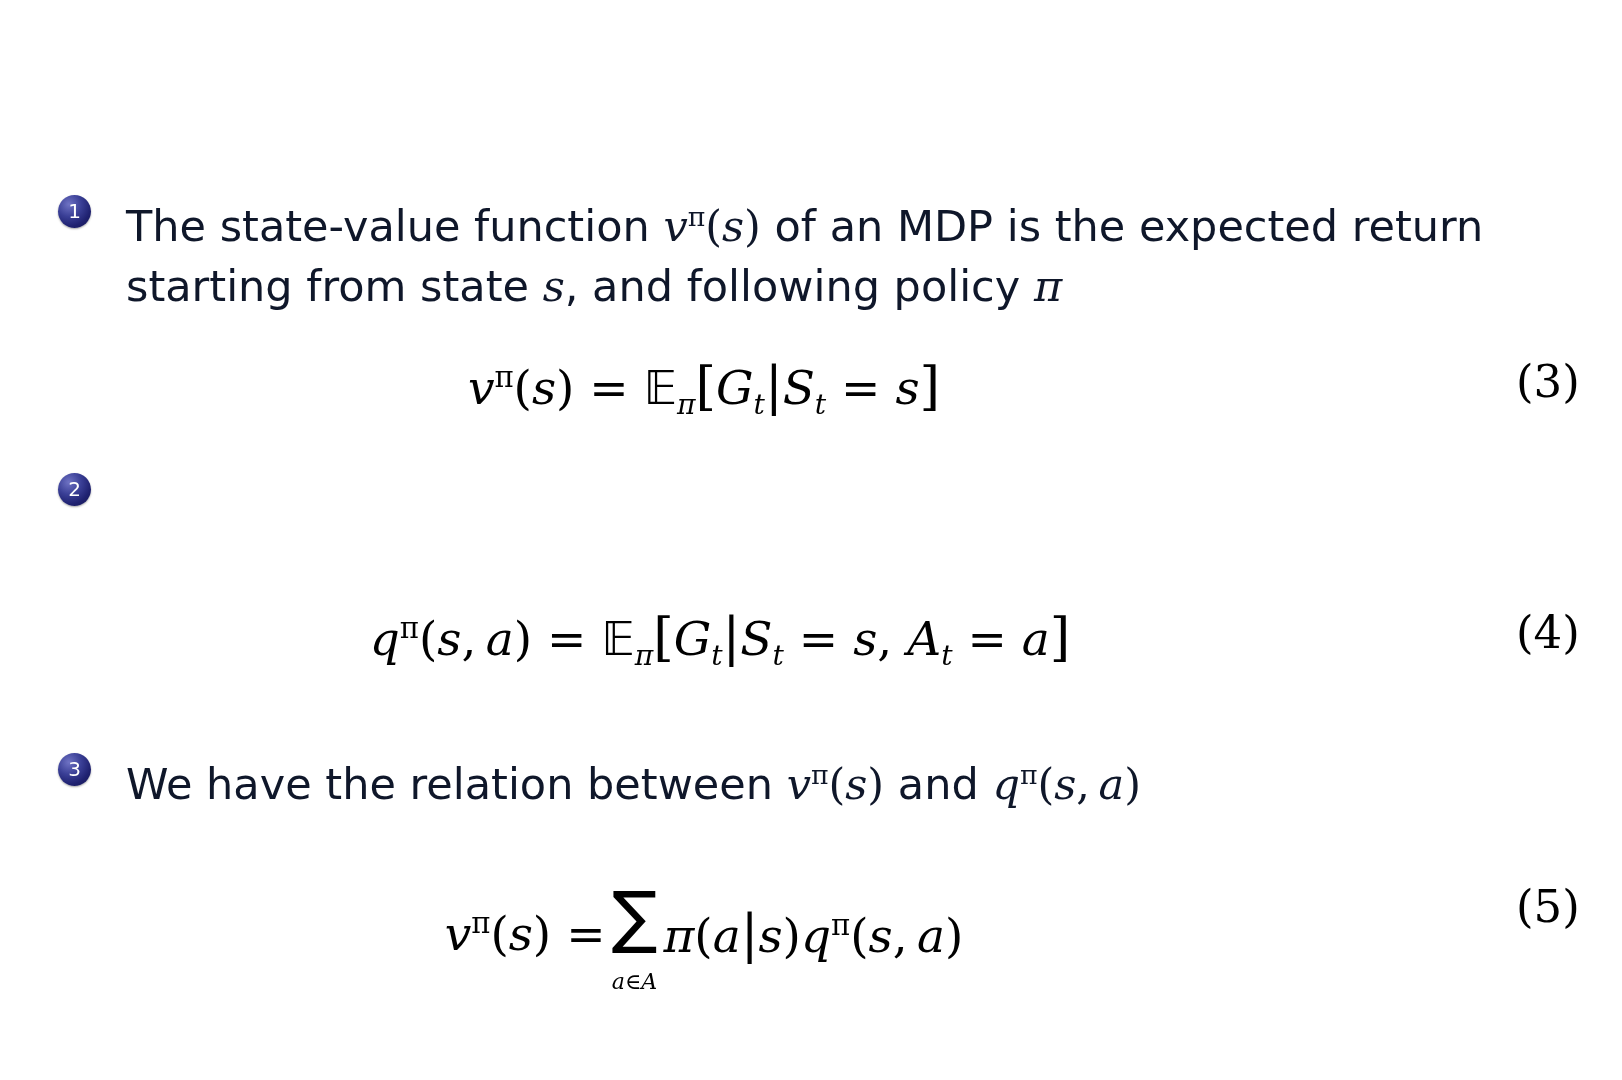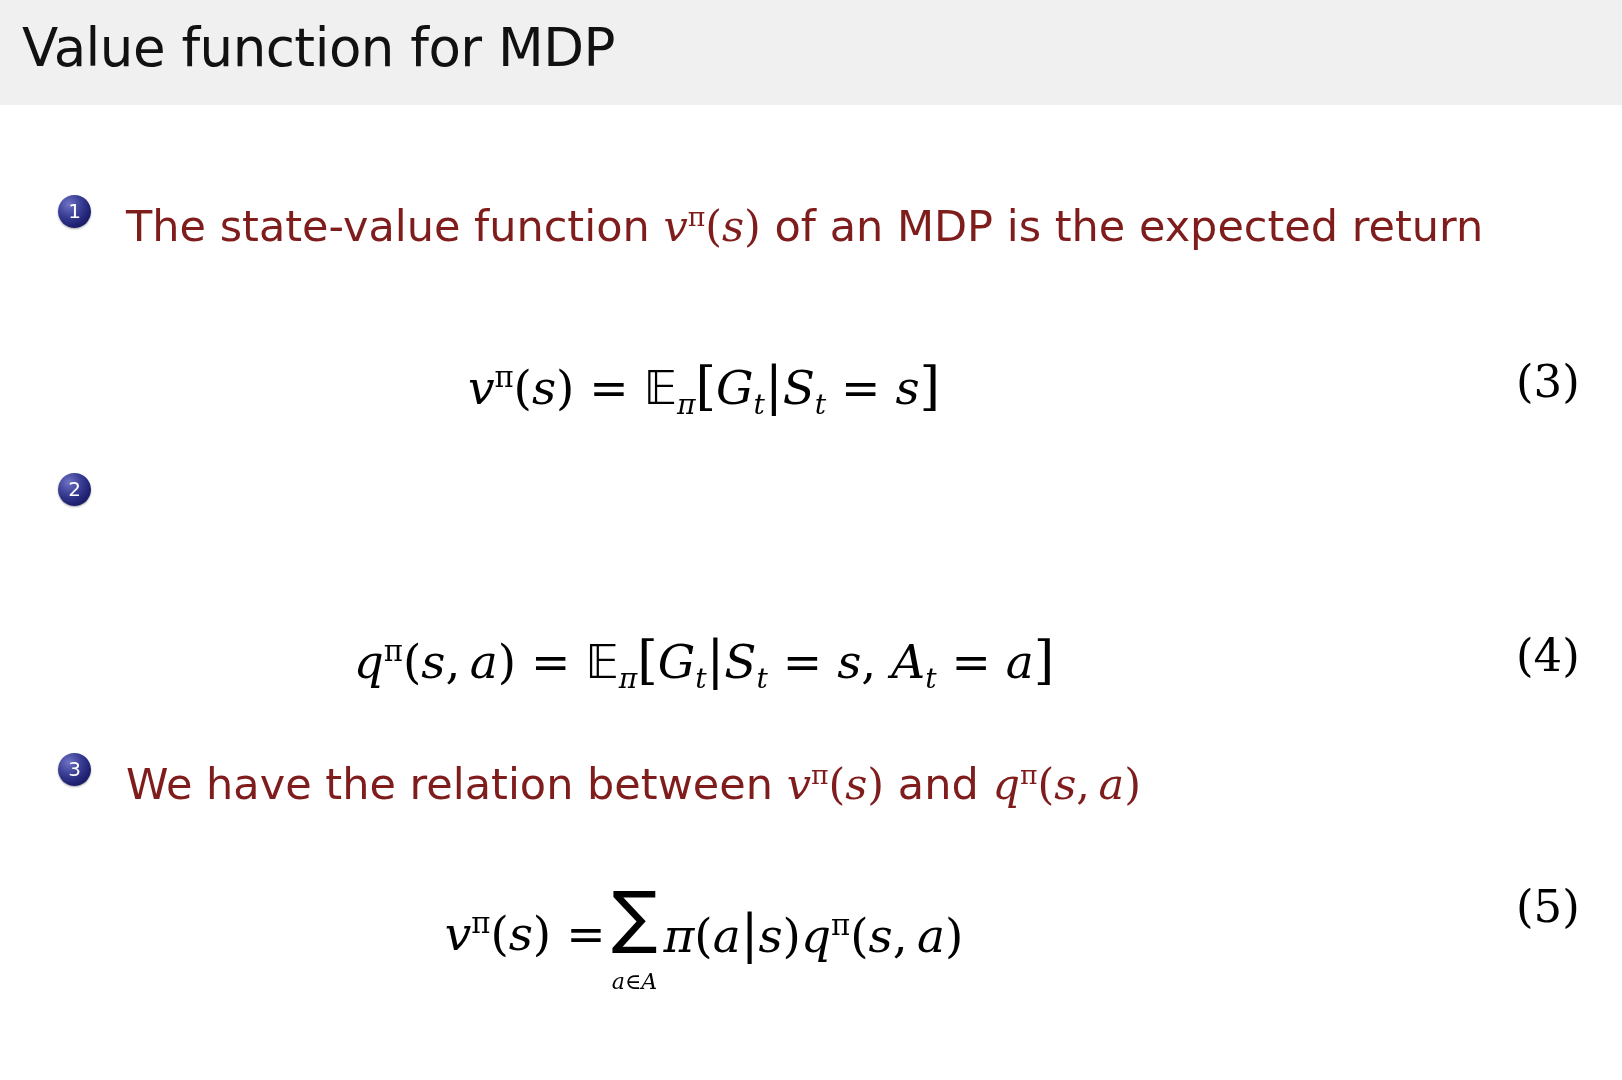--- a/index.html
+++ b/index.html
@@ -75,21 +75,21 @@
     line-height: 33px;
     text-align: center;
     font-weight: 400;
   }
 
   .item-text {
     margin-left: 68px;
     font-family: "DejaVu Sans", sans-serif;
     font-size: 43px;
     line-height: 60px;
-    color: #7f1d1d;
+    color: #0f172a;
   }
   .item-text .ln { display: block; white-space: nowrap; }
 
   
   .mi {
     font-family: "DejaVu Serif", serif;
     font-style: italic;
   }
   .sup {
     font-size: 0.62em;
@@ -111,21 +111,21 @@
     position: absolute;
     left: 0;
     width: 1408px;
     text-align: center;
     font-family: "DejaVu Serif", serif;
     font-size: 47px;
     color: #000000;
     white-space: nowrap;
   }
   .eq-1 { top: 250px; }
-  .eq-2 { top: 524px; }
+  .eq-2 { top: 501px; padding-left: 16px; }
   .eq-3 { top: 775px; }
 
   .eq .body-math { display: inline-block; }
 
   .eqnum {
     position: absolute;
     top: 0;
     left: 1516px;
     font-family: "DejaVu Serif", serif;
     font-size: 45px;
@@ -174,30 +174,28 @@
     line-height: 1.1em;
     margin-top: 20px;
   }
   .eq-3 .mid { vertical-align: middle; display: inline-block; }
 </style>
 </head>
 <body>
 
 <div class="slide">
 
-  <div class="titlebar">
-    <div class="title-text">Value function for MDP</div>
-  </div>
 
   <div class="body">
 
     <div class="item item-1">
       <div class="marker">1</div>
       <div class="item-text">
         <span class="ln">The state-value function <span class="mi">v</span><span class="sup">π</span><span class="par">(</span><span class="mi">s</span><span class="par">)</span> of an MDP is the expected return</span>
+        <span class="ln">starting from state <span class="mi">s</span>, and following policy <span class="gk">π</span></span>
       </div>
     </div>
 
     <div class="eq eq-1">
       <span class="body-math"><span class="it">v</span><span class="sup">π</span><span class="up">(</span><span class="it">s</span><span class="up">)</span> <span class="up">=</span> <span class="bbE">𝔼</span><span class="sub">π</span><span class="brk">[</span><span class="it">G</span><span class="sub">t</span><span class="brk">|</span><span class="it">S</span><span class="sub">t</span> <span class="up">=</span> <span class="it">s</span><span class="brk">]</span></span>
       <span class="eqnum">(3)</span>
     </div>
 
     <div class="item item-2">
       <div class="marker">2</div>

